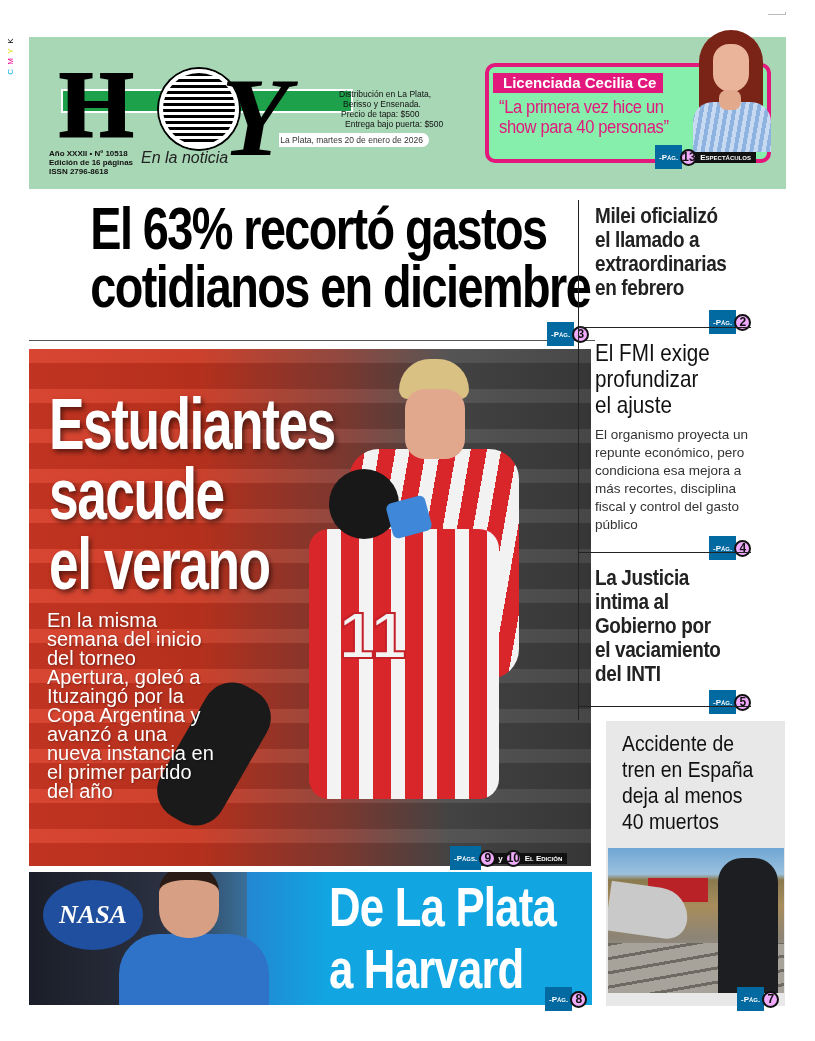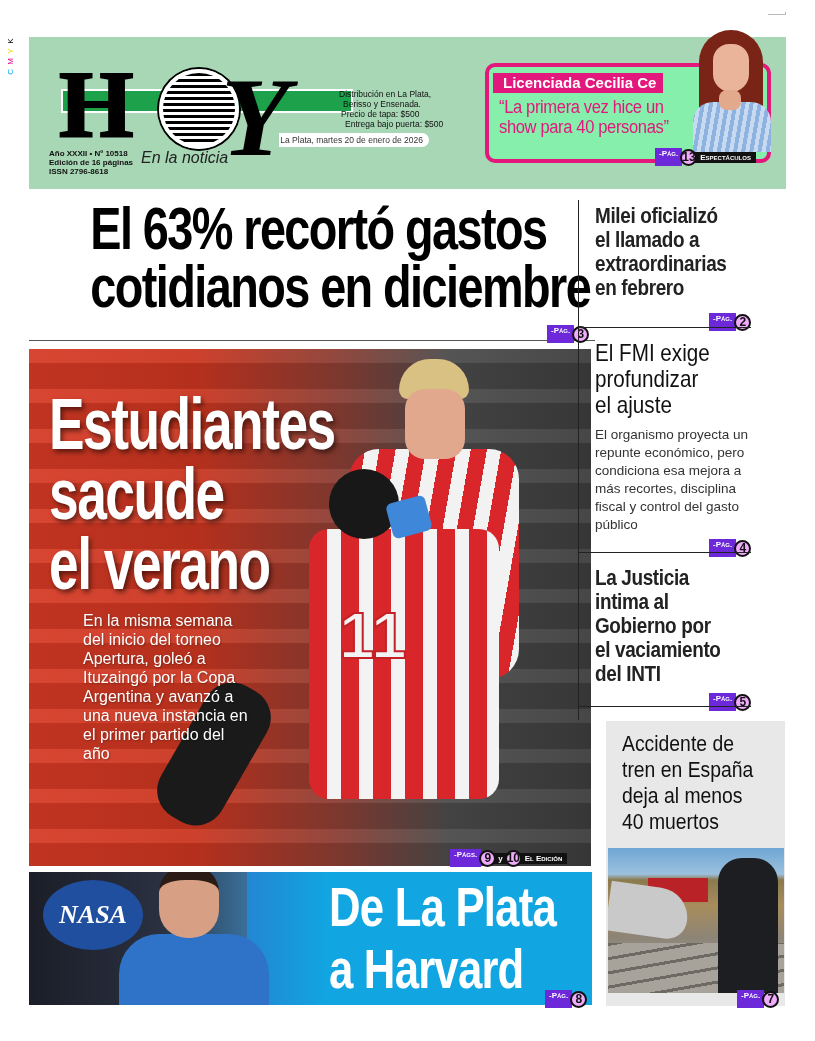--- a/index.html
+++ b/index.html
@@ -25,21 +25,21 @@
   .promo { position: absolute; left: 456px; top: 26px; width: 286px; height: 100px; background: #86efac; border: 4px solid #e2187c; border-radius: 10px; }
   .promo-name { position: absolute; left: 4px; top: 6px; width: 170px; height: 20px; background: #e2187c; color: #fff; font-weight: bold; font-size: 15px; line-height: 20px; padding-left: 10px; }
   .promo-quote { position: absolute; left: 10px; top: 30px; width: 200px; color: #e2187c; font-size: 18px; line-height: 20px; font-family: "Liberation Sans", sans-serif; letter-spacing: -0.4px; transform: scaleX(0.92); transform-origin: left; }
   .promo-photo { position: absolute; left: 660px; top: -7px; width: 84px; height: 122px; }
   .promo-photo .hair { position: absolute; left: 10px; top: 0; width: 64px; height: 110px; background: #7a2417; border-radius: 32px 32px 14px 14px; }
   .promo-photo .face { position: absolute; left: 24px; top: 14px; width: 36px; height: 48px; background: #e9b49a; border-radius: 18px 18px 20px 20px; }
   .promo-photo .shirt { position: absolute; left: 4px; top: 72px; width: 78px; height: 50px; background: repeating-linear-gradient(100deg, #8fb3e0 0 4px, #c7daf2 4px 8px); border-radius: 20px 20px 0 0; }
   .promo-photo .hand { position: absolute; left: 30px; top: 60px; width: 22px; height: 20px; background: #e2a98c; border-radius: 8px; }
 
   .page-tag { position: absolute; display: flex; align-items: center; height: 14px; }
-  .page-tag .lbl { background: #6d28d9; color: #fff; font-size: 8px; font-weight: bold; padding: 0 4px; height: 18px; line-height: 11px; font-variant: small-caps; }
+  .page-tag .lbl { background: #0369a1; color: #fff; font-size: 8px; font-weight: bold; padding: 7px 4px; height: 24px; line-height: 11px; font-variant: small-caps; }
   .page-tag .num { width: 17px; height: 17px; border-radius: 50%; background: #f0abfc; border: 2px solid #111; color: #111; font-weight: bold; font-size: 12px; line-height: 13px; text-align: center; margin-left: -2px; }
   .page-tag .sect { background: #111; color: #fff; font-size: 8px; font-weight: bold; padding: 0 5px; height: 11px; line-height: 11px; font-variant: small-caps; margin-left: -2px; }
   .page-tag .and { background: #111; color: #fff; font-size: 8px; font-weight: bold; padding: 0 4px; height: 11px; line-height: 11px; margin-left: -2px; }
 
   
   .main-headline { position: absolute; left: 28px; top: 200px; width: 566px; text-align: center; font-family: "Liberation Sans", sans-serif; font-weight: bold; font-size: 60px; line-height: 58px; color: #000; letter-spacing: -2px; transform: scaleX(0.78); transform-origin: center; white-space: nowrap; }
   .main-rule { position: absolute; left: 29px; top: 340px; width: 566px; height: 1px; background: #555; }
 
   
   .hero { position: absolute; left: 29px; top: 349px; width: 562px; height: 517px; overflow: hidden;
@@ -48,21 +48,21 @@
   .hero .player1 { position: absolute; left: 300px; top: 10px; width: 200px; height: 320px; }
   .hero .p1-hair { position: absolute; left: 70px; top: 0; width: 70px; height: 40px; background: #d9c183; border-radius: 35px 35px 10px 10px; }
   .hero .p1-face { position: absolute; left: 76px; top: 30px; width: 60px; height: 70px; background: #e2a88e; border-radius: 20px; }
   .hero .p1-body { position: absolute; left: 20px; top: 90px; width: 170px; height: 230px; background: repeating-linear-gradient(100deg, #d9262b 0 16px, #f2f2f2 16px 30px); border-radius: 30px; }
   .hero .p2-head { position: absolute; left: 300px; top: 120px; width: 70px; height: 70px; background: #181818; border-radius: 50%; }
   .hero .p2-body { position: absolute; left: 280px; top: 180px; width: 190px; height: 270px; background: repeating-linear-gradient(90deg, #d9262b 0 18px, #f3f3f3 18px 32px); border-radius: 20px; }
   .hero .armband { position: absolute; left: 360px; top: 150px; width: 40px; height: 36px; background: #3f87d8; border-radius: 6px; transform: rotate(-15deg); }
   .hero .leg { position: absolute; left: 150px; top: 330px; width: 70px; height: 150px; background: #1a1a1a; border-radius: 30px; transform: rotate(30deg); }
   .hero .number { position: absolute; left: 310px; top: 250px; font-size: 64px; font-weight: bold; color: #f3f3f3; -webkit-text-stroke: 2px #c42027; }
   .hero-title { position: absolute; left: 20px; top: 40px; font-weight: bold; font-size: 72px; line-height: 70px; color: #fff; letter-spacing: -2px; text-shadow: 3px 3px 6px rgba(0,0,0,0.55); transform: scaleX(0.74); transform-origin: left; white-space: nowrap; }
-  .hero-body { position: absolute; left: 18px; top: 262px; width: 170px; font-size: 16px; line-height: 19px; color: #fff; text-shadow: 1px 1px 2px rgba(0,0,0,0.3); margin-left: 36px; }
+  .hero-body { position: absolute; left: 18px; top: 262px; width: 170px; font-size: 20px; line-height: 19px; color: #fff; text-shadow: 1px 1px 2px rgba(0,0,0,0.3); }
 
   
   .feature { position: absolute; left: 29px; top: 872px; width: 563px; height: 133px; background: #11a5e2; overflow: hidden; }
   .feature .photo { position: absolute; left: 0; top: 0; width: 218px; height: 133px; background: linear-gradient(90deg, #1b1e28, #2a3040 60%, #3a6f9a); }
   .feature .nasa { position: absolute; left: 14px; top: 8px; width: 100px; height: 70px; border-radius: 50%; background: #1f4f9e; color: #fff; font-family: "Liberation Serif", serif; font-weight: bold; font-size: 26px; line-height: 70px; text-align: center; font-style: italic; }
   .feature .person-head { position: absolute; left: 130px; top: -6px; width: 60px; height: 72px; background: #d7a084; border-radius: 26px 26px 28px 28px; border-top: 14px solid #2a1c15; }
   .feature .person-body { position: absolute; left: 90px; top: 62px; width: 150px; height: 80px; background: #2f73c8; border-radius: 40px 40px 0 0; }
   .feature .fade { position: absolute; left: 218px; top: 0; width: 80px; height: 133px; background: linear-gradient(90deg, rgba(47,115,200,0.6), rgba(17,165,226,0)); }
   .feature-title { position: absolute; left: 300px; top: 4px; font-size: 56px; line-height: 62px; color: #fff; transform: scaleX(0.78); transform-origin: left; white-space: nowrap; letter-spacing: -1px; }
 

